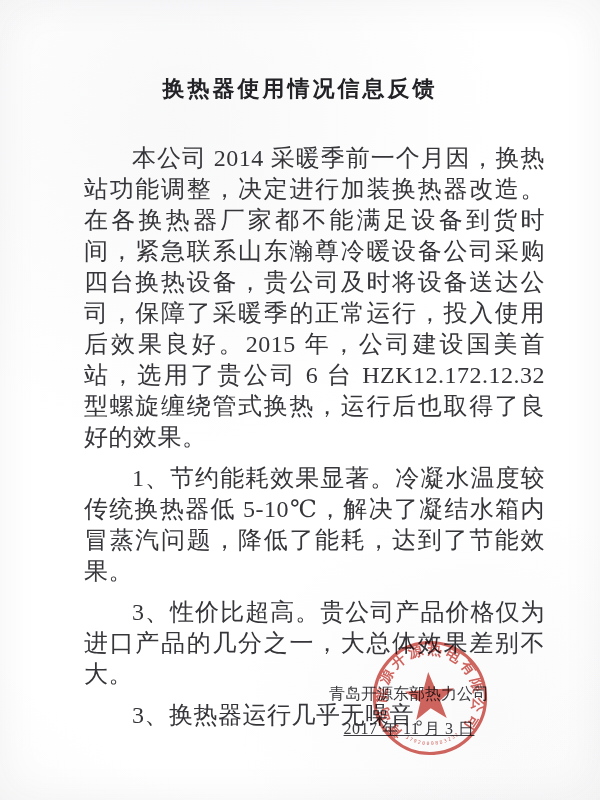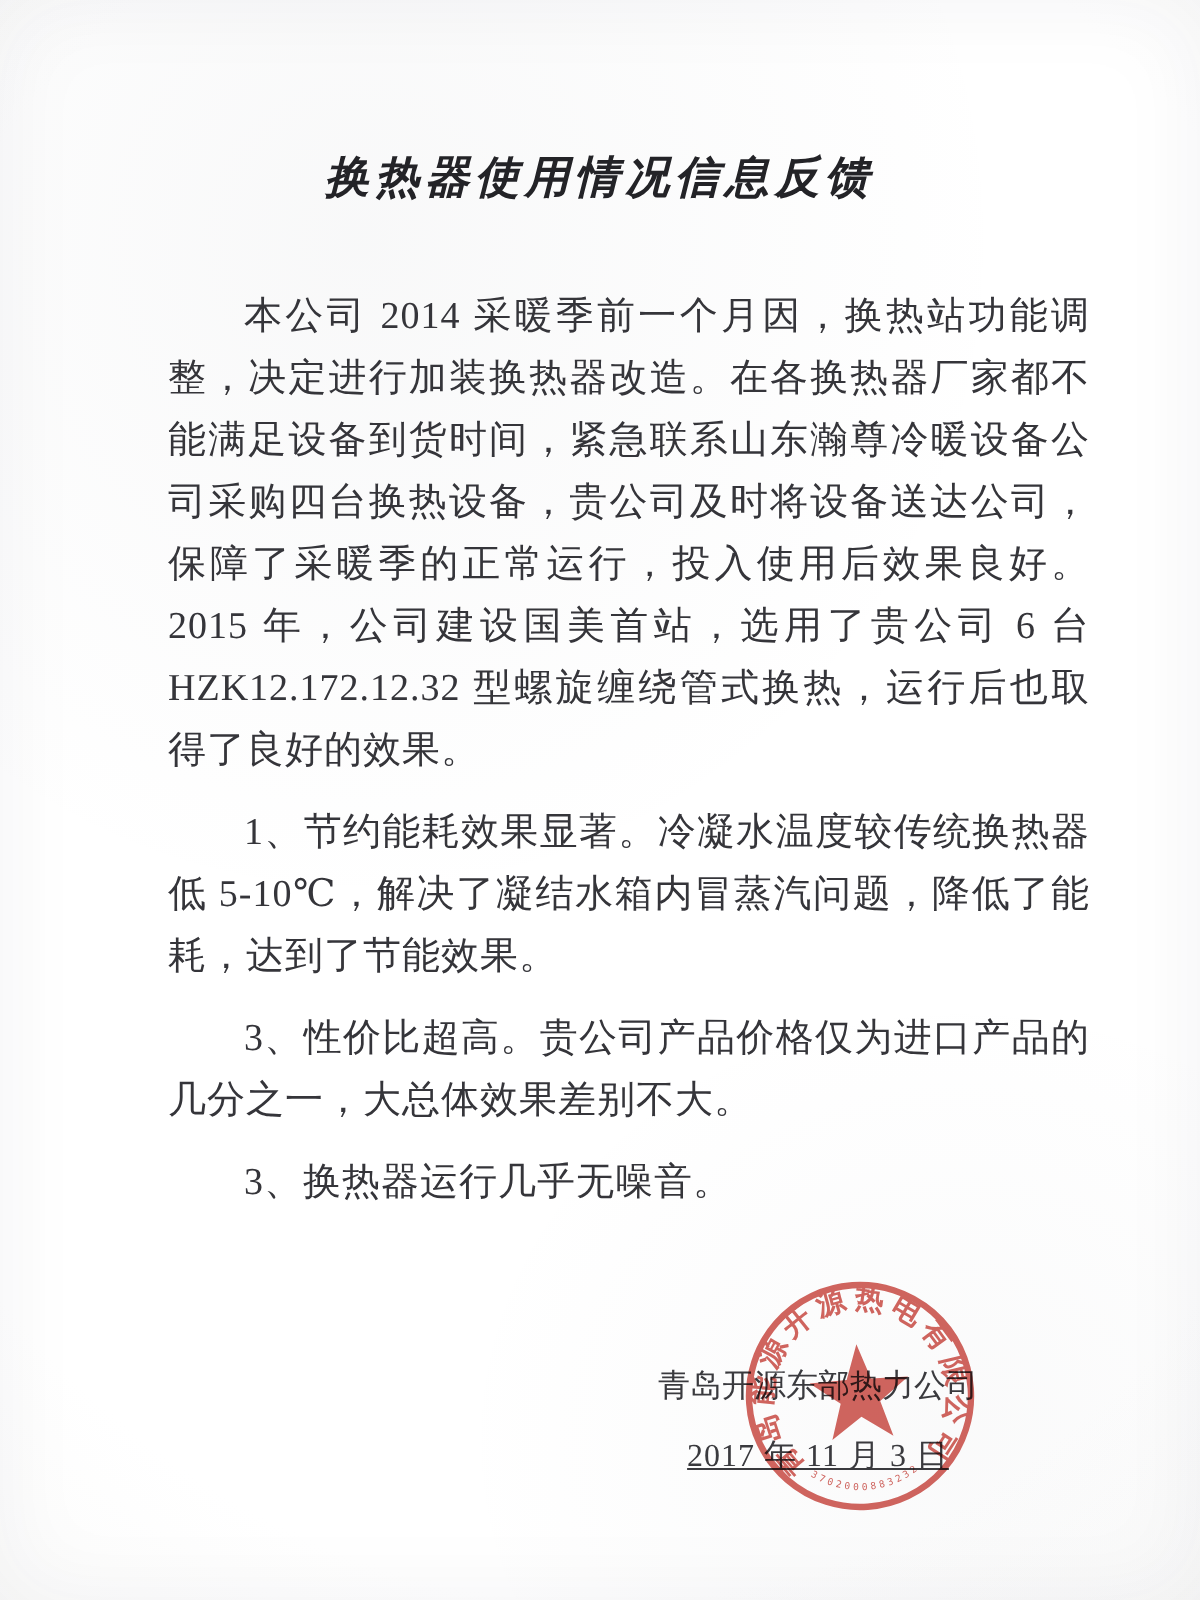--- a/index.html
+++ b/index.html
@@ -18,28 +18,27 @@
   }
   .doc-title{
     margin-top:74px;
     text-align:center;
     font-family:"Liberation Sans","DejaVu Sans",sans-serif;
     font-weight:700;
     font-size:22px;
     line-height:30px;
     letter-spacing:3px;
     color:#232327;
-    font-style:italic;
   }
   .content{
     margin:39px 55px 0 84px;
   }
   .content p{
     margin:0 0 10px 0;
-    font-size:19px;
+    font-size:24px;
     line-height:31px;
     text-indent:2em;
     text-align:justify;
     overflow-wrap:anywhere;
     letter-spacing:0.5px;
   }
   .signature{
     position:absolute;
     top:684px;
     left:326px;

